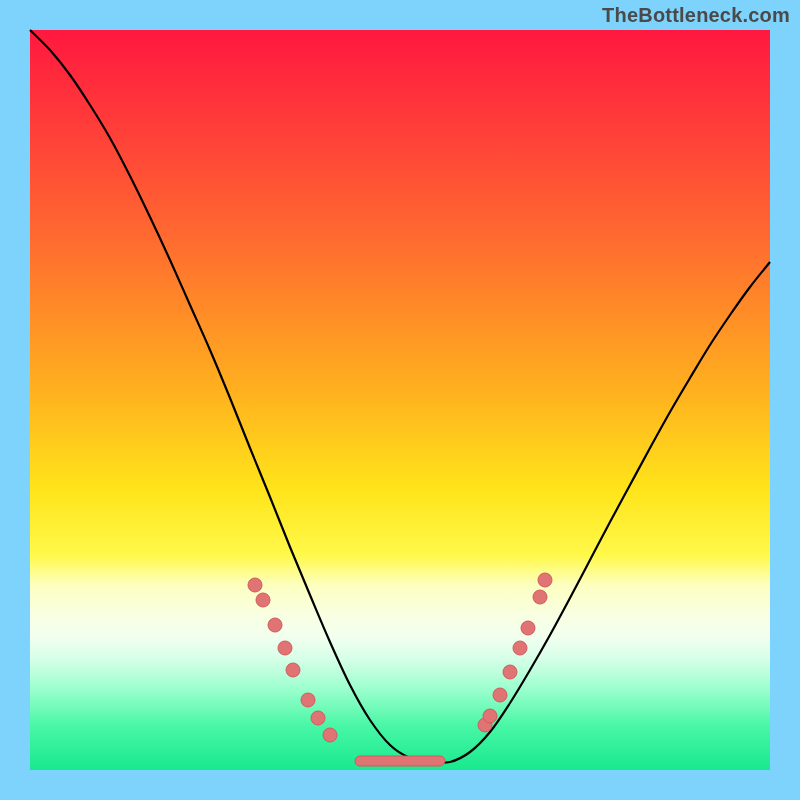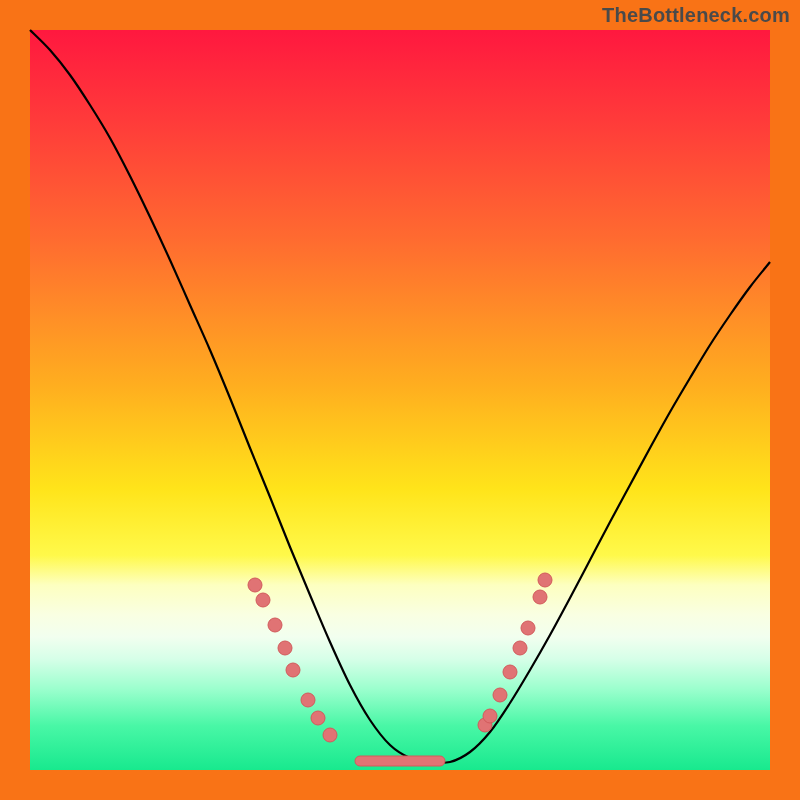--- a/index.html
+++ b/index.html
@@ -7,21 +7,21 @@
     padding: 0;
     width: 800px;
     height: 800px;
     overflow: hidden;
     font-family: Arial, Helvetica, sans-serif;
   }
   .frame {
     position: relative;
     width: 800px;
     height: 800px;
-    background: #f97316;
+    background: #7dd3fc;
   }
   .plot-area {
     position: absolute;
     left: 30px;
     top: 30px;
     width: 740px;
     height: 740px;
     background: linear-gradient(to bottom,
       #ff183f 0%,
       #ff3a3a 12%,

